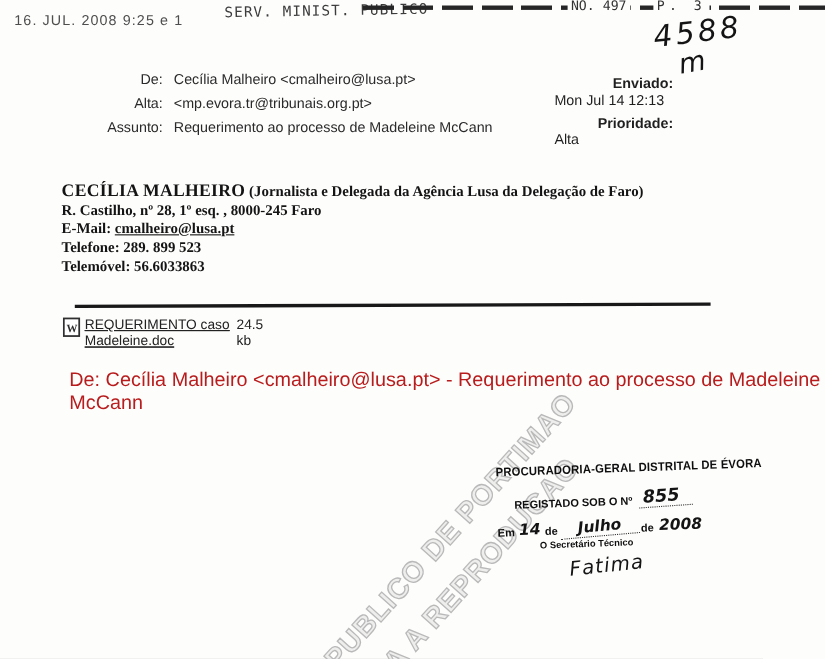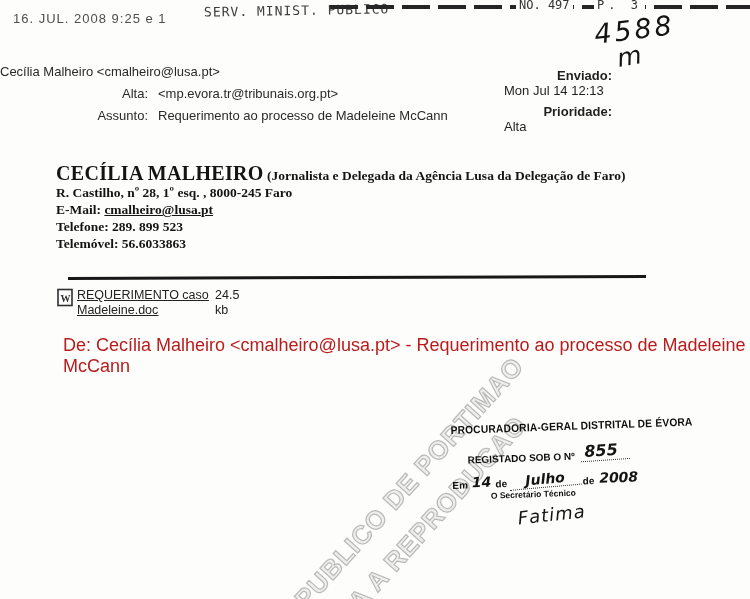--- a/index.html
+++ b/index.html
@@ -35,21 +35,21 @@
   .hdr-left{left:0;top:64px;font-size:13px;color:#2a2a2a;z-index:2;}
   .hdr-left .hrow{display:flex;margin-bottom:7px;}
   .hdr-left .hlabel{width:148px;text-align:right;margin-right:10px;}
   .hdr-right{left:504px;top:68px;font-size:13px;color:#1f1f1f;z-index:2;}
   .hdr-right .hrow{display:flex;margin-bottom:6px;flex-direction:column;}
   .hdr-right .hlabel{width:108px;text-align:right;margin-right:6px;font-weight:700;}
 
   
   .contact{left:56px;top:165px;font-family:"Liberation Serif",serif;font-weight:700;
            font-size:13.5px;line-height:17px;color:#141414;z-index:2;}
-  .contact .cname{font-size:20px;letter-spacing:.3px;}
+  .contact .cname{font-size:16px;letter-spacing:.3px;}
   .u{text-decoration:underline;}
 
   .sep{left:68px;top:276px;width:578px;height:3px;background:#181818;
        transform:rotate(-.2deg);z-index:2;}
 
   
   .attach{left:57px;top:288px;display:flex;font-size:12.5px;color:#222;z-index:2;}
   .doc-icon{margin-right:3px;}
   .aname{width:134px;line-height:15px;text-decoration:underline;}
   .asize{margin-left:4px;line-height:15px;}
@@ -83,20 +83,21 @@
   <div class="abs fax-serv">SERV. MINIST. PUBLICO</div>
   <div class="abs fax-line"></div>
   <span class="abs fax-no">NO. 497</span>
   <span class="abs fax-page">P. 3</span>
 
   <div class="abs hand hw-num">4588</div>
   <div class="abs hand hw-init">m</div>
 
   <div class="abs hdr-left">
     <div class="hrow">
+      <span class="hlabel">De:</span>
       <span class="hvalue">Cecília Malheiro &lt;cmalheiro@lusa.pt&gt;</span>
     </div>
     <div class="hrow">
       <span class="hlabel">Alta:</span>
       <span class="hvalue">&lt;mp.evora.tr@tribunais.org.pt&gt;</span>
     </div>
     <div class="hrow">
       <span class="hlabel">Assunto:</span>
       <span class="hvalue">Requerimento ao processo de Madeleine McCann</span>
     </div>

